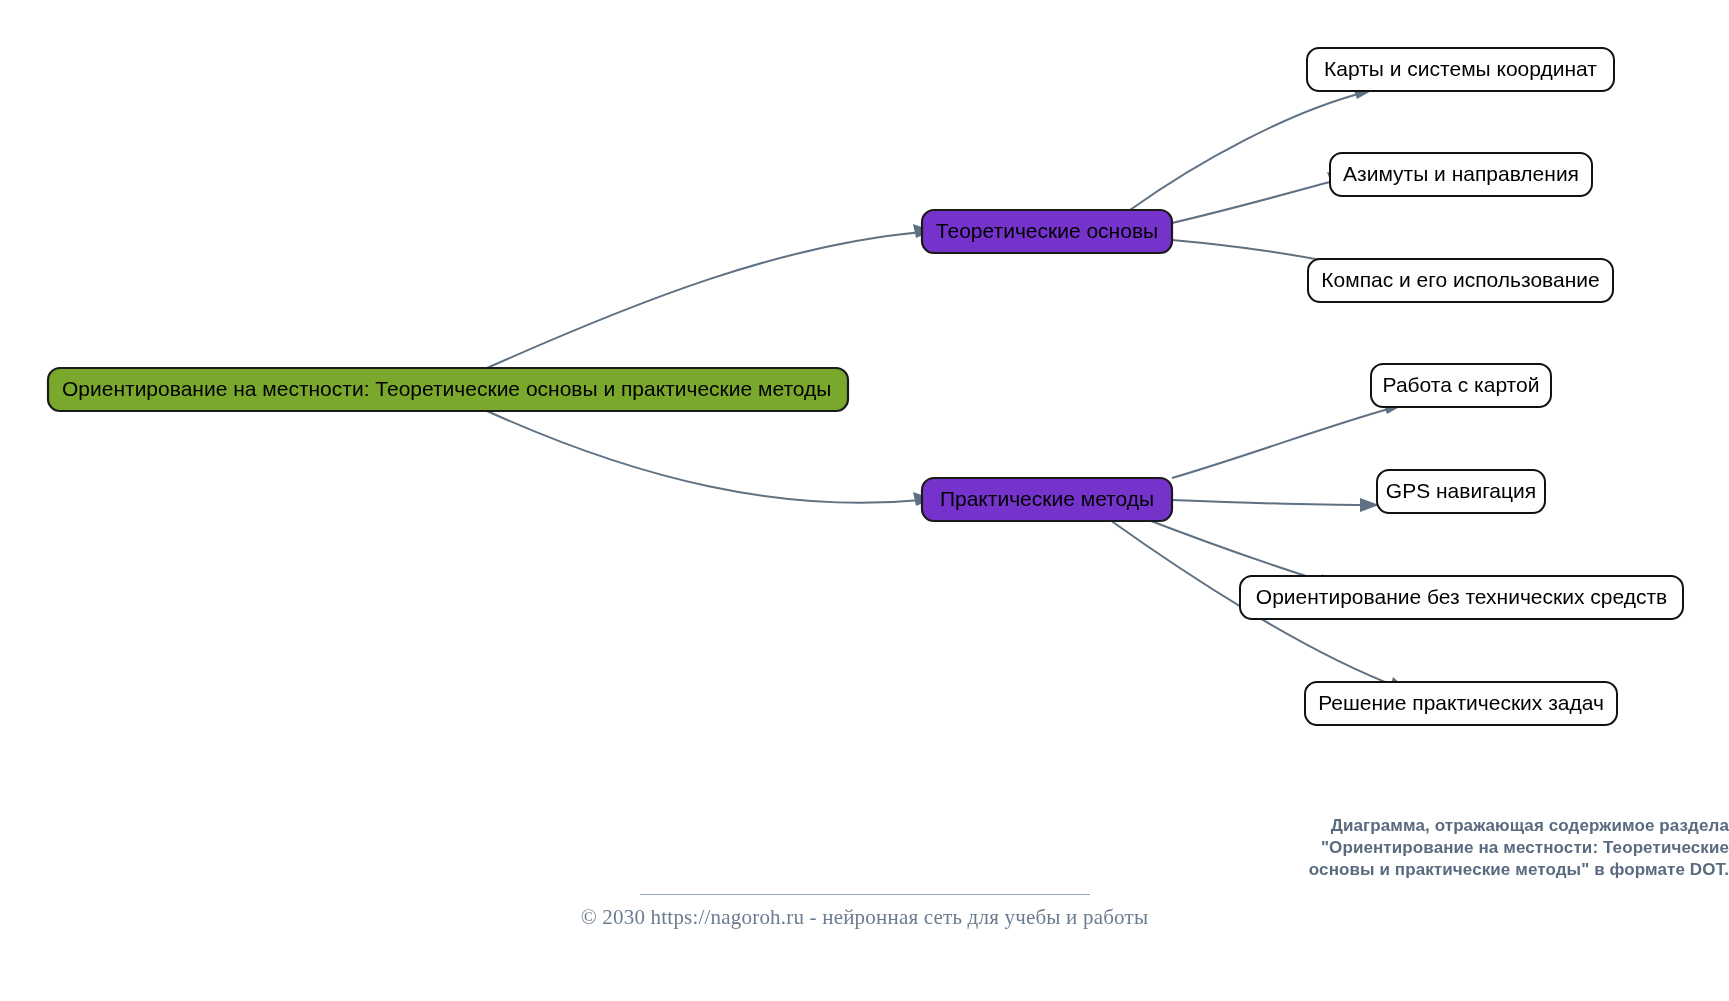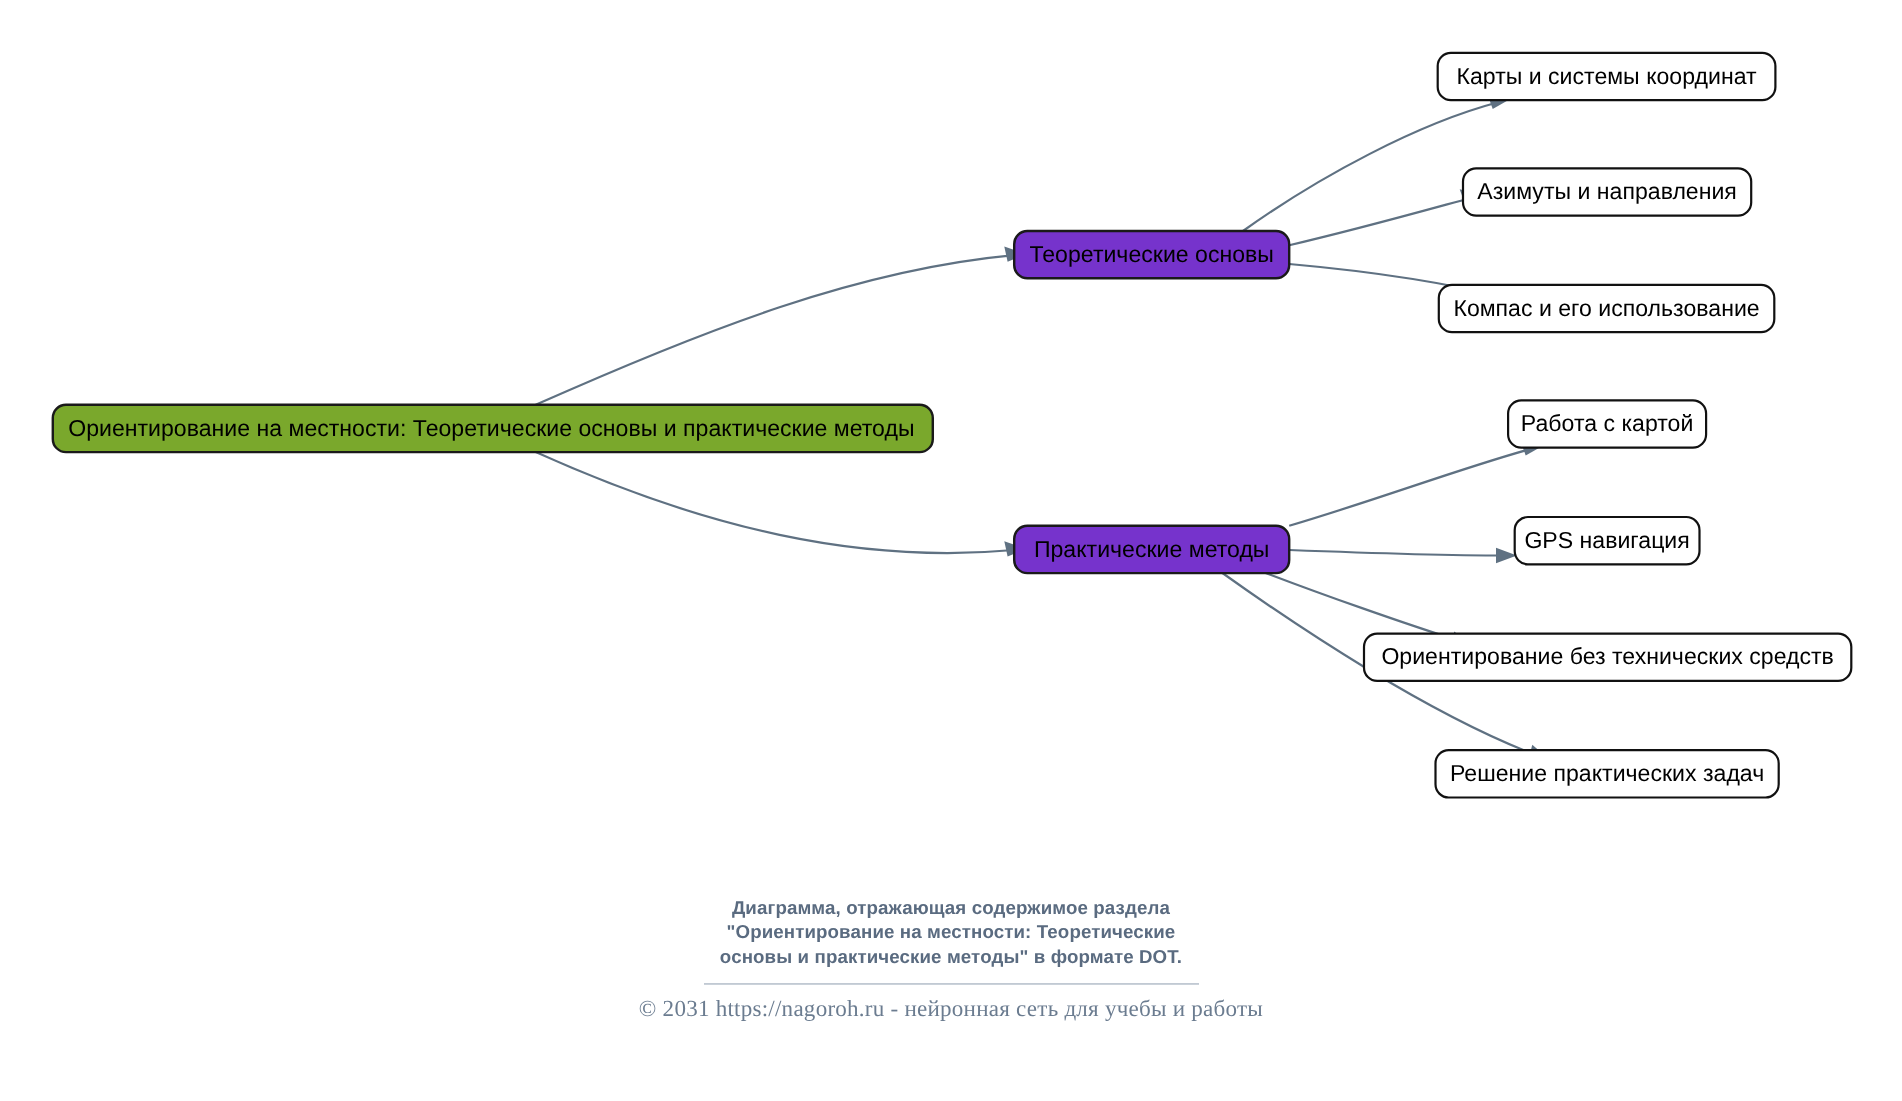--- a/index.html
+++ b/index.html
@@ -57,21 +57,21 @@
   }
   .arrow-head {
     fill: #5f7182;
     stroke: none;
   }
   .caption-block {
     position: absolute;
     left: 0;
     top: 815px;
     width: 1729px;
-    text-align: center;
+    text-align: right;
     pointer-events: none;
   }
   .caption-line {
     font-family: "Liberation Sans", sans-serif;
     font-size: 17px;
     font-weight: bold;
     color: #5a6b80;
     line-height: 1.28;
     letter-spacing: 0.1px;
   }
@@ -204,15 +204,15 @@
     </g>
   </svg>
 
   <div class="caption-block">
     <div class="caption-line">Диаграмма, отражающая содержимое раздела</div>
     <div class="caption-line">"Ориентирование на местности: Теоретические</div>
     <div class="caption-line">основы и практические методы" в формате DOT.</div>
     <div class="divider-rule"></div>
   </div>
 
-  <div class="footer-text">© 2031 https://nagoroh.ru - нейронная сеть для учебы и работы</div>
+  <div class="footer-text">© 2030 https://nagoroh.ru - нейронная сеть для учебы и работы</div>
 
 </div>
 
 </body></html>

